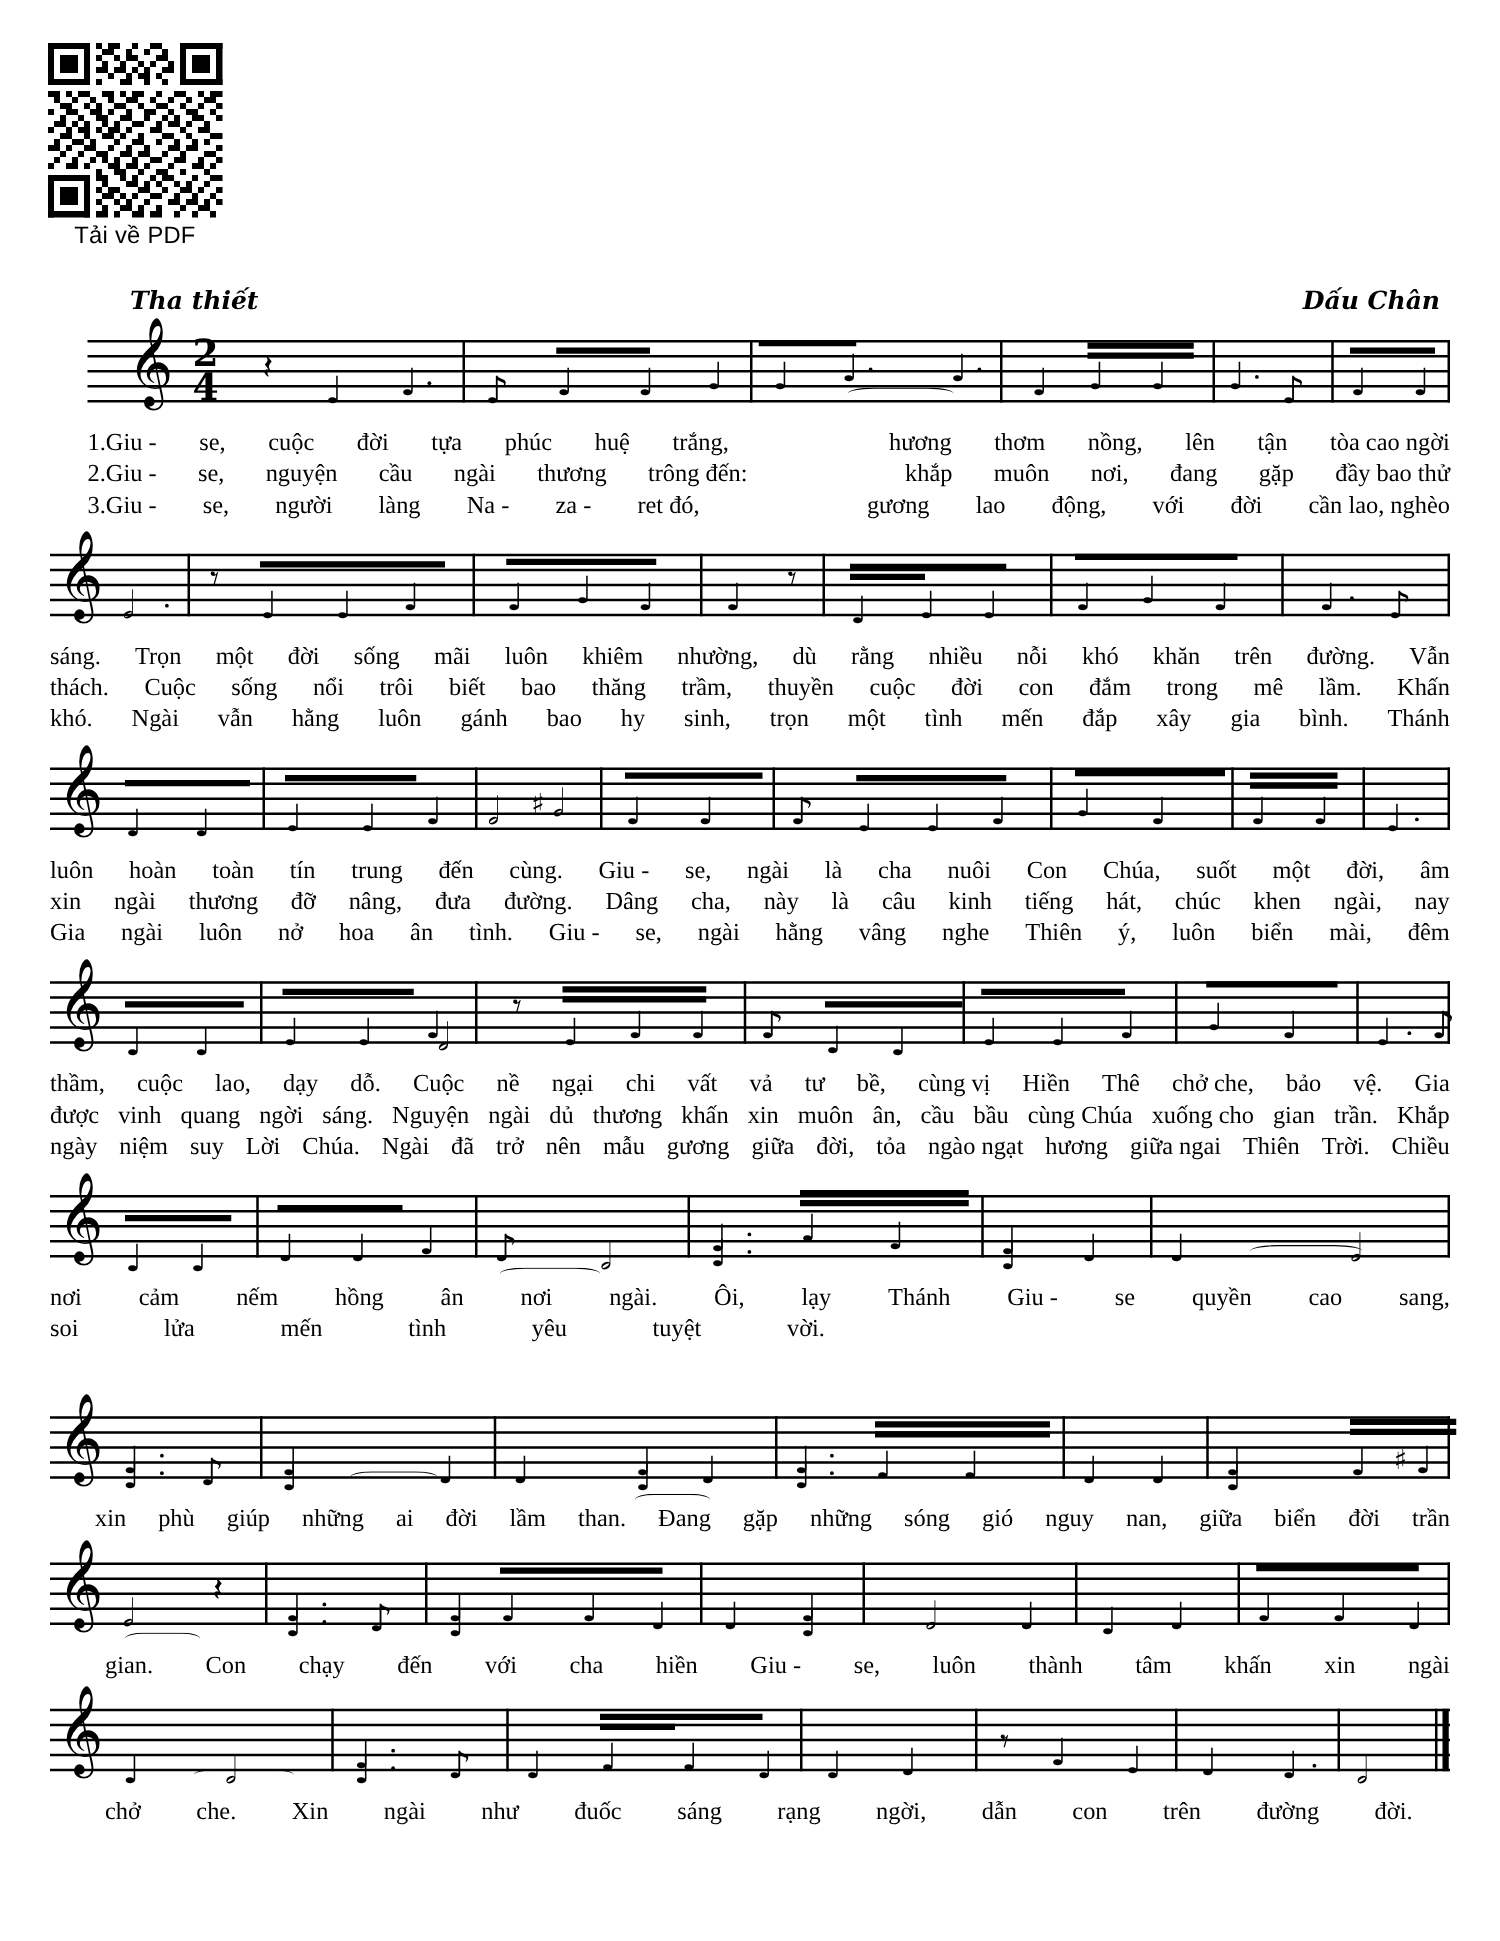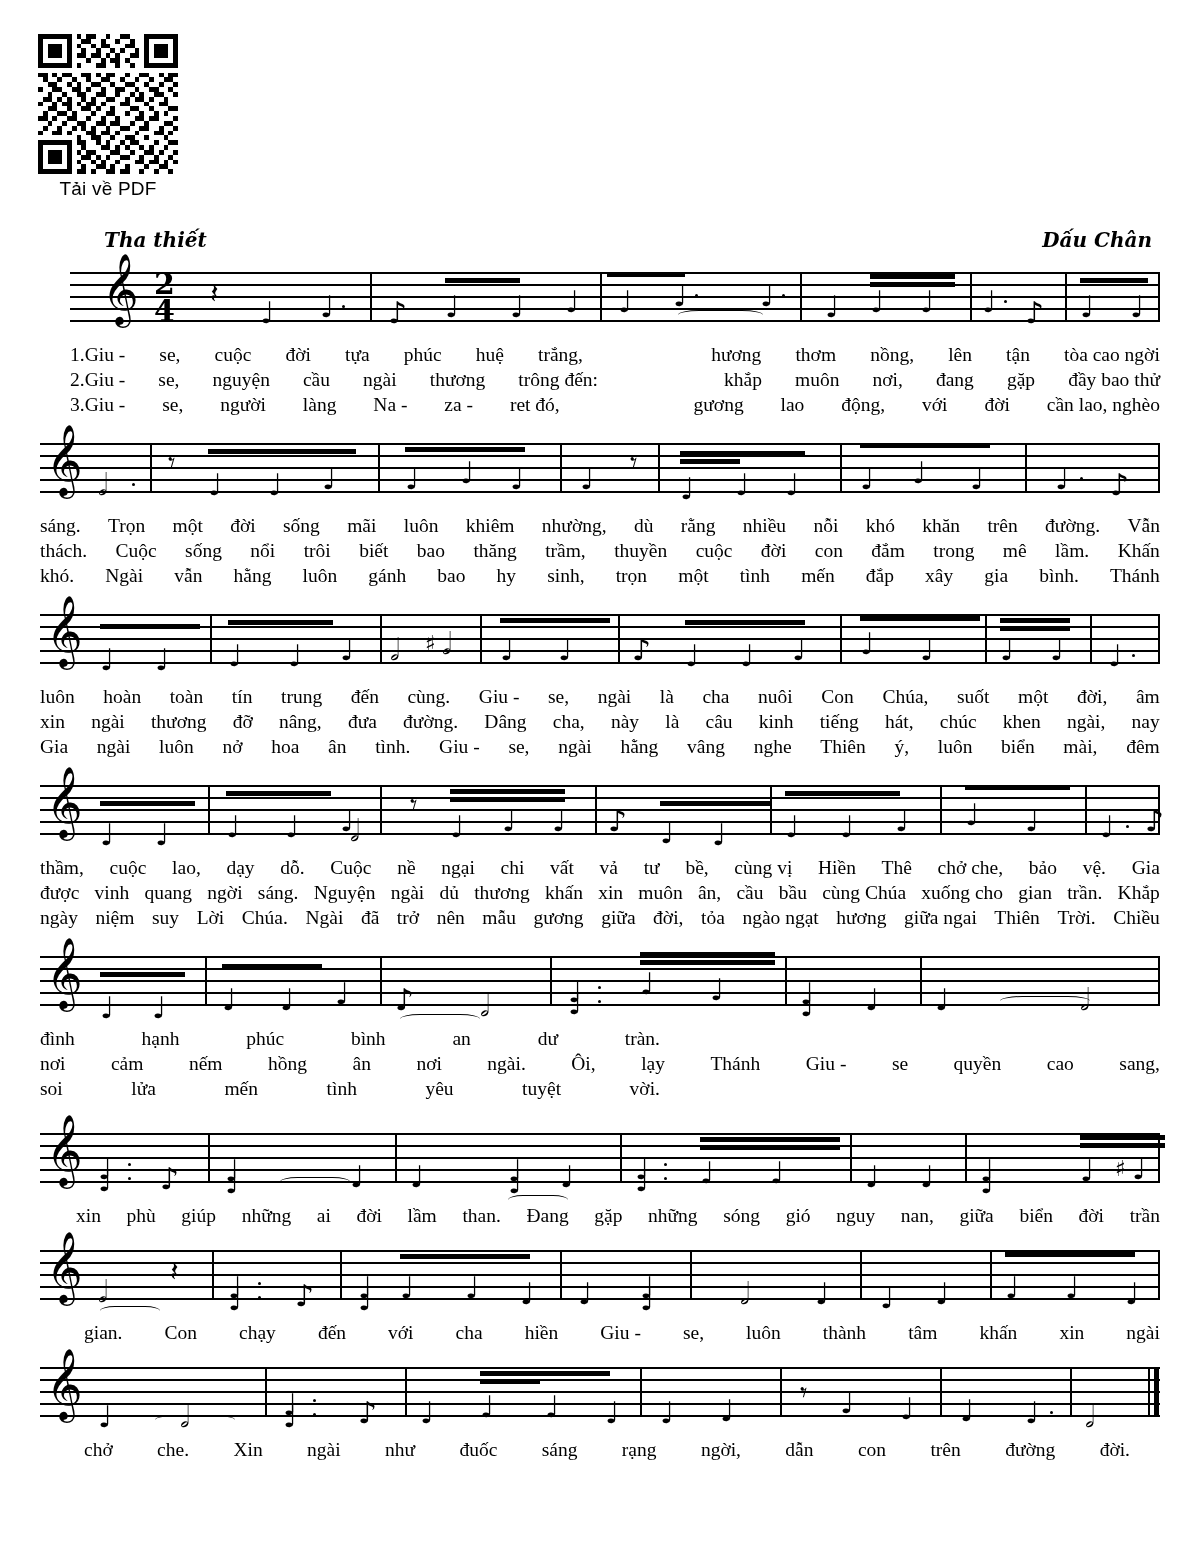--- a/index.html
+++ b/index.html
@@ -551,23 +551,20 @@
       <div class="n" style="left:760px;top:38px;">♩</div>
       <div class="n" style="left:760px;top:50px;">♩</div>
       <div class="n" style="left:825px;top:44px;">♩</div>
       <div class="barline" style="left:880px;"></div>
       <div class="n" style="left:895px;top:44px;">♩</div>
       <div class="slur" style="left:960px;top:40px;width:90px;"></div>
       <div class="nh" style="left:1040px;top:44px;">𝅗𝅥</div>
       <div class="barline" style="left:1118px;"></div>
     </div>
     <div class="lyrics" style="margin-top:14px;">
-      <div class="lyr-line" style="width:620px;">
-        <span>đình</span><span>hạnh</span><span>phúc</span><span>bình</span><span>an</span><span>dư</span><span>tràn.</span>
-      </div>
       <div class="lyr-line">
         <span>nơi</span><span>cảm</span><span>nếm</span><span>hồng</span><span>ân</span><span>nơi</span><span>ngài.</span><span>Ôi,</span><span>lạy</span><span>Thánh</span><span>Giu -</span><span>se</span><span>quyền</span><span>cao</span><span>sang,</span>
       </div>
       <div class="lyr-line" style="width:620px;">
         <span>soi</span><span>lửa</span><span>mến</span><span>tình</span><span>yêu</span><span>tuyệt</span><span>vời.</span>
       </div>
     </div>
   </div>
 
   <div class="system" style="top:1133px;">

